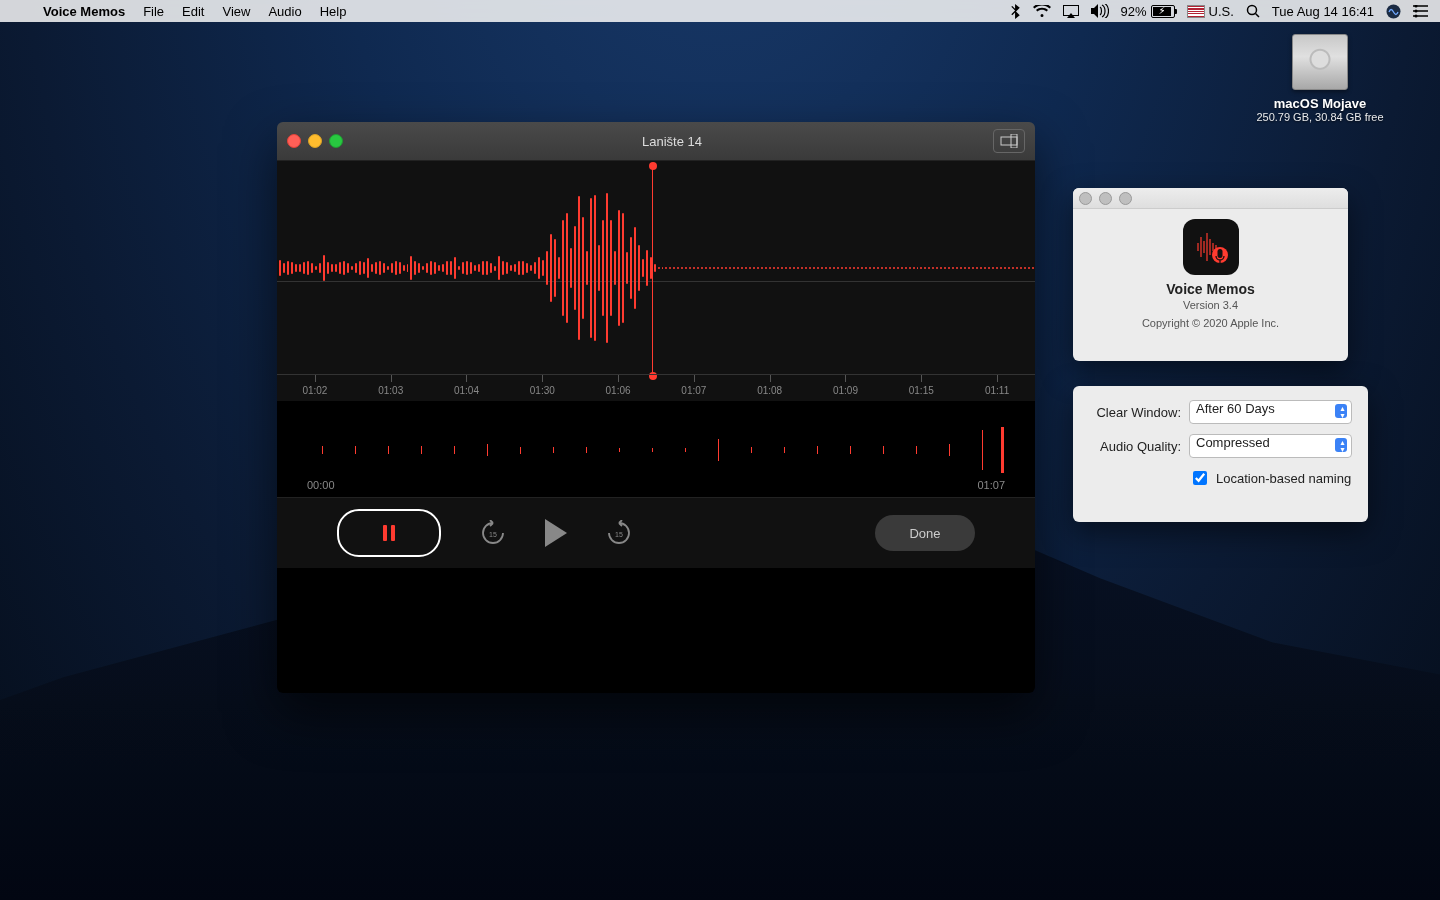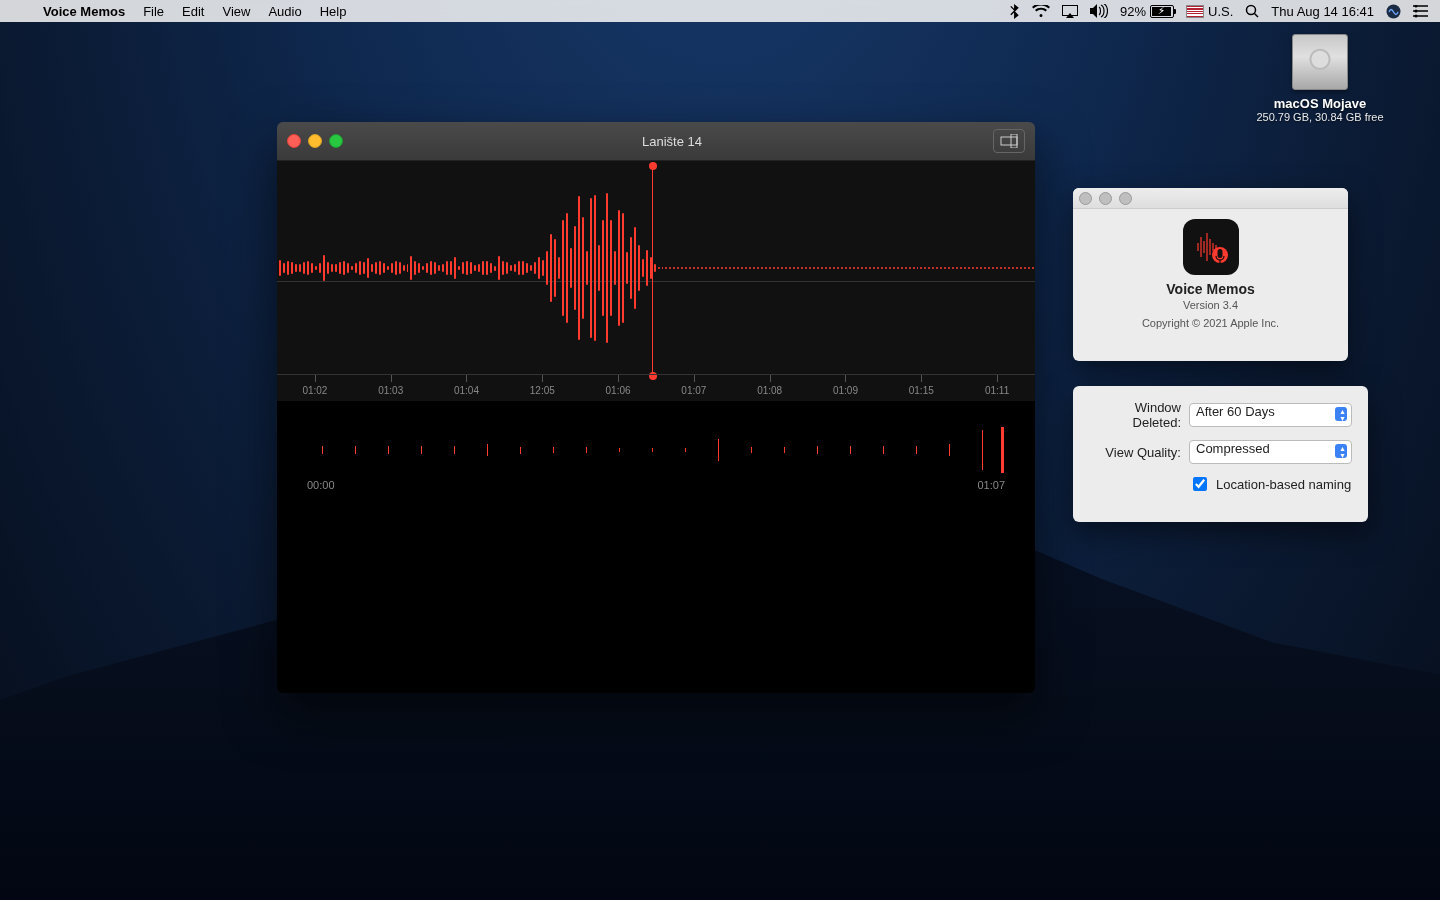--- a/index.html
+++ b/index.html
@@ -178,21 +178,21 @@
             <span class="flag-stripes"></span>
           </span>
         <span>U.S.</span>
       </span>
       <span class="statusicon">
         <svg width="14" height="14" viewBox="0 0 14 14">
             <circle cx="6" cy="6" r="4.5" stroke="#000" stroke-width="1.5" fill="none"></circle>
             <line x1="9.5" y1="9.5" x2="13" y2="13" stroke="#000" stroke-width="1.5"></line>
           </svg>
       </span>
-      <span>Thu Aug 14  16:41</span>
+      <span>Tue Aug 14  16:41</span>
       <span class="statusicon">
         <svg width="15" height="15" viewBox="0 0 15 15">
             <circle cx="7.5" cy="7.5" r="7" fill="#1a2b44"></circle>
             <path d="M3 8 Q5 3 7.5 8 T12 8" stroke="#6fa8ff" fill="none" stroke-width="1.3"></path>
           </svg>
       </span>
       <span class="statusicon">
         <svg width="15" height="13" viewBox="0 0 15 13">
             <line x1="0" y1="1" x2="15" y2="1" stroke="#000" stroke-width="1.5"></line>
             <line x1="0" y1="6" x2="15" y2="6" stroke="#000" stroke-width="1.5"></line>
@@ -419,21 +419,21 @@
             <div class="wbar" style="height: 2px;"></div>
             <div class="wbar" style="height: 2px;"></div>
             <div class="wbar" style="height: 2px;"></div>
             <div class="wbar" style="height: 2px;"></div>
           </div>
         <div class="playhead"></div>
         <div class="timeline">
           <div class="tick">01:02</div>
           <div class="tick">01:03</div>
           <div class="tick">01:04</div>
-          <div class="tick">12:05</div>
+          <div class="tick">01:30</div>
           <div class="tick">01:06</div>
           <div class="tick">01:07</div>
           <div class="tick">01:08</div>
           <div class="tick">01:09</div>
           <div class="tick">01:15</div>
           <div class="tick">01:11</div>
         </div>
       </div>
 
       <div class="scrub-area">
@@ -1120,20 +1120,44 @@
             <div class="sbar" style="height: 37.1688px;"></div>
             <div class="scrub-head"></div>
         </div>
         <div class="scrub-labels">
           <span>00:00</span>
           <span>01:07</span>
         </div>
       </div>
 
 
+      <div class="controls">
+        <div class="pausebtn">
+          <div class="pausebars">
+              <span></span>
+              <span></span>
+            </div>
+        </div>
+        <div class="skipbtn">
+          <svg width="26" height="26" viewBox="0 0 26 26">
+              <path d="M13 3 A10 10 0 1 0 23 13" stroke="#888" stroke-width="1.8" fill="none"></path>
+              <path d="M13 3 L10 0 M13 3 L10 6" stroke="#888" stroke-width="1.8" fill="none"></path>
+              <text x="13" y="17" font-size="7" fill="#888" text-anchor="middle">15</text>
+            </svg>
+        </div>
+        <div class="playbtn"></div>
+        <div class="skipbtn">
+          <svg width="26" height="26" viewBox="0 0 26 26">
+              <path d="M13 3 A10 10 0 1 1 3 13" stroke="#888" stroke-width="1.8" fill="none"></path>
+              <path d="M13 3 L16 0 M13 3 L16 6" stroke="#888" stroke-width="1.8" fill="none"></path>
+              <text x="13" y="17" font-size="7" fill="#888" text-anchor="middle">15</text>
+            </svg>
+        </div>
+        <div class="donebtn">Done</div>
+      </div>
     </div>
   </div>
 
   <div class="aboutwin">
     <div class="titlebar">
       <div class="traffic">
         <div class="tl gray"></div>
         <div class="tl gray"></div>
         <div class="tl gray"></div>
       </div>
@@ -1151,35 +1175,35 @@
             <line x1="24" y1="18" x2="24" y2="26"></line>
               <line x1="27" y1="20" x2="27" y2="24"></line>
           </g>
           <circle cx="31" cy="30" r="8" fill="#ff3b30"></circle>
           <rect x="28.5" y="24" width="5" height="9" rx="2.5" fill="#111"></rect>
           <path d="M27 31a4 4 0 008 0M31 35v3" stroke="#111" stroke-width="1.3" fill="none"></path>
         </svg>
       </div>
       <div class="about-name">Voice Memos</div>
       <div class="about-ver">Version 3.4</div>
-      <div class="about-cr">Copyright © 2021 Apple Inc.</div>
+      <div class="about-cr">Copyright © 2020 Apple Inc.</div>
     </div>
   </div>
 
   <div class="prefwin">
     <div class="pref-body">
       <div class="pref-row">
-        <label>Window Deleted:</label>
+        <label>Clear Window:</label>
         <div class="pref-select">
           <span class="chev">▴<br>▾</span>
           <span>After 60 Days</span>
         </div>
       </div>
       <div class="pref-row">
-        <label>View Quality:</label>
+        <label>Audio Quality:</label>
         <div class="pref-select">
           <span class="chev">▴<br>▾</span>
           <span>Compressed</span>
         </div>
       </div>
       <div class="pref-check">
         <input type="checkbox" checked="" style="">
         <span>Location-based naming</span>
       </div>
     </div>

